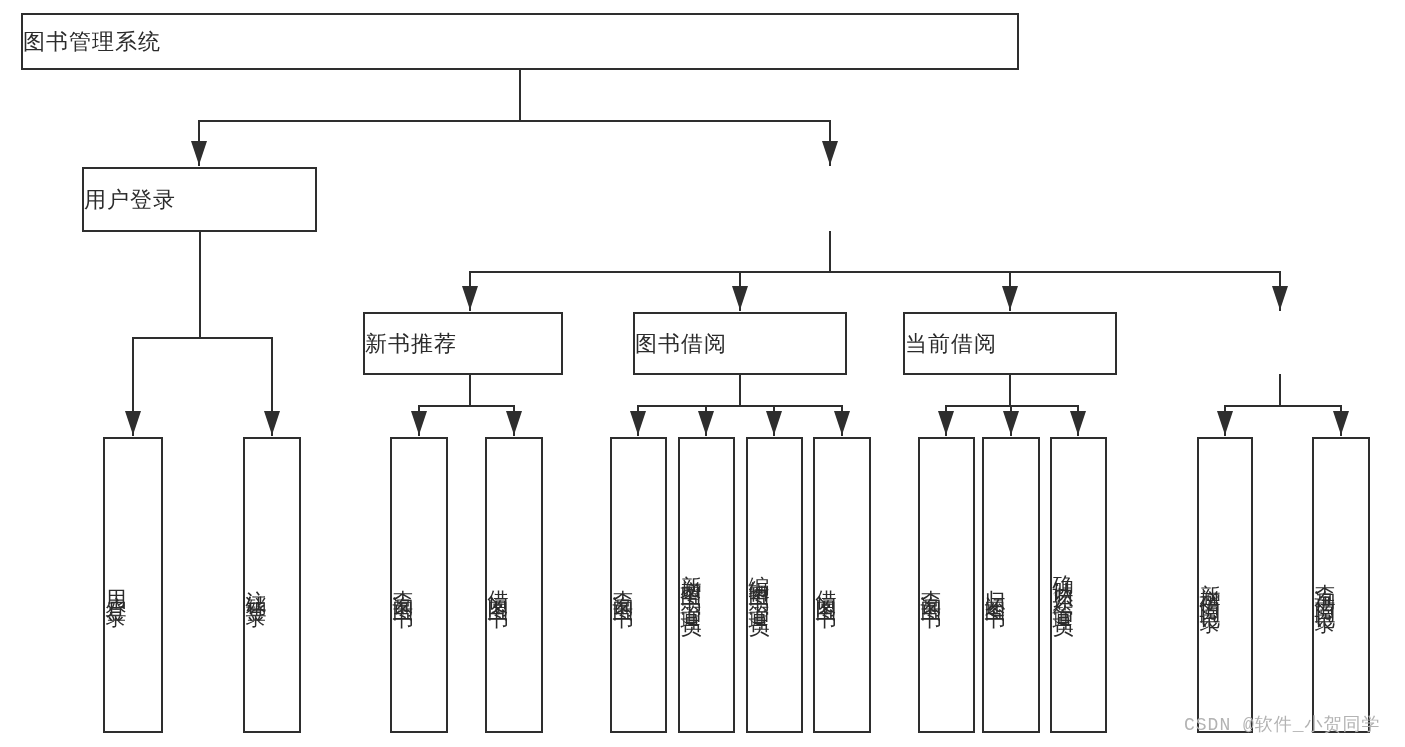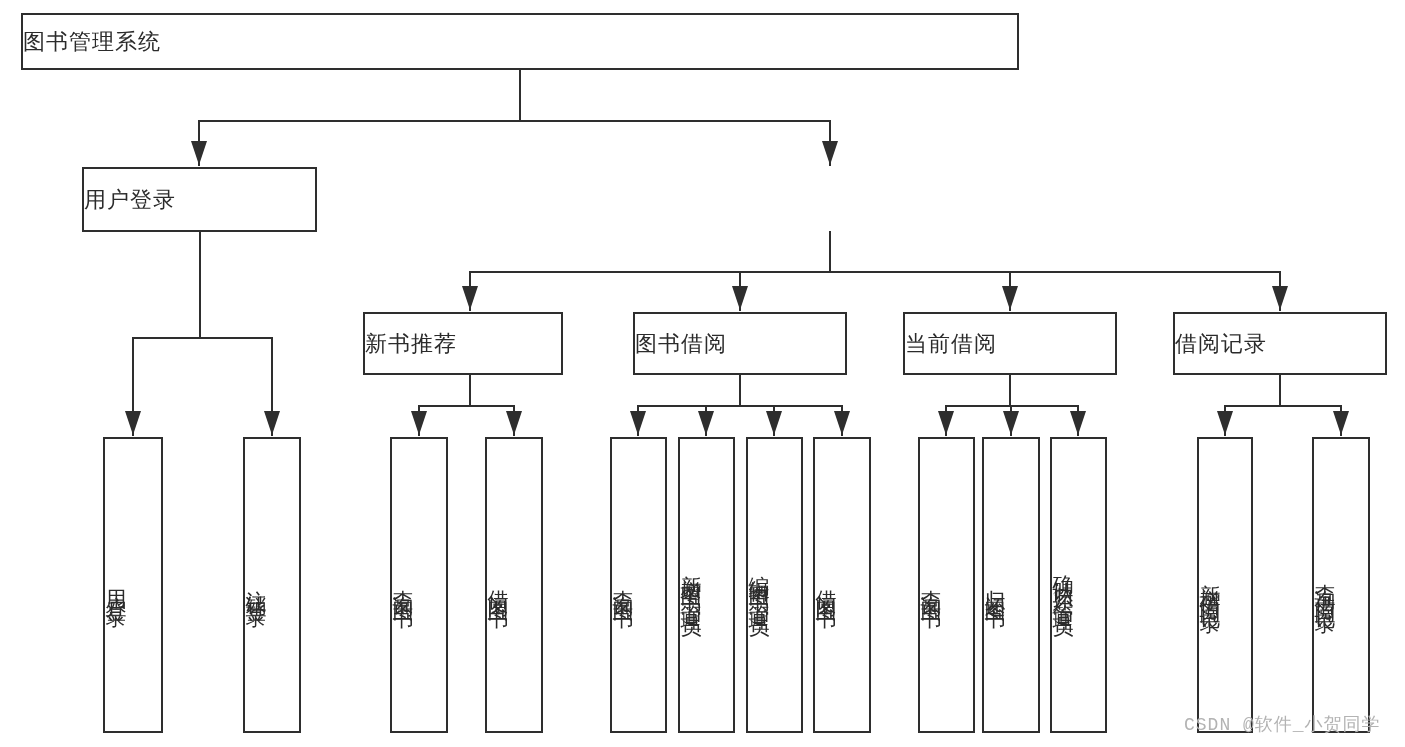--- a/index.html
+++ b/index.html
@@ -118,23 +118,20 @@
 
   <div class="node h" style="left:363px; top:312px; width:200px; height:63px;">
     <span>新书推荐</span>
   </div>
   <div class="node h" style="left:903px; top:312px; width:214px; height:63px;">
     <span>当前借阅</span>
   </div>
   <div class="node h" style="left:633px; top:312px; width:214px; height:63px;">
     <span>图书借阅</span>
   </div>
-  <div class="node h" style="left:1173px; top:312px; width:214px; height:63px;">
-    <span>借阅记录</span>
-  </div>
 
   <div class="node v" style="left:103px; top:437px; width:60px; height:296px;">
     <span class="vt">用户登录</span>
   </div>
   <div class="node v" style="left:243px; top:437px; width:58px; height:296px;">
     <span class="vt">注销登录</span>
   </div>
 
   <div class="node v" style="left:390px; top:437px; width:58px; height:296px;">
     <span class="vt">查询图书</span>

